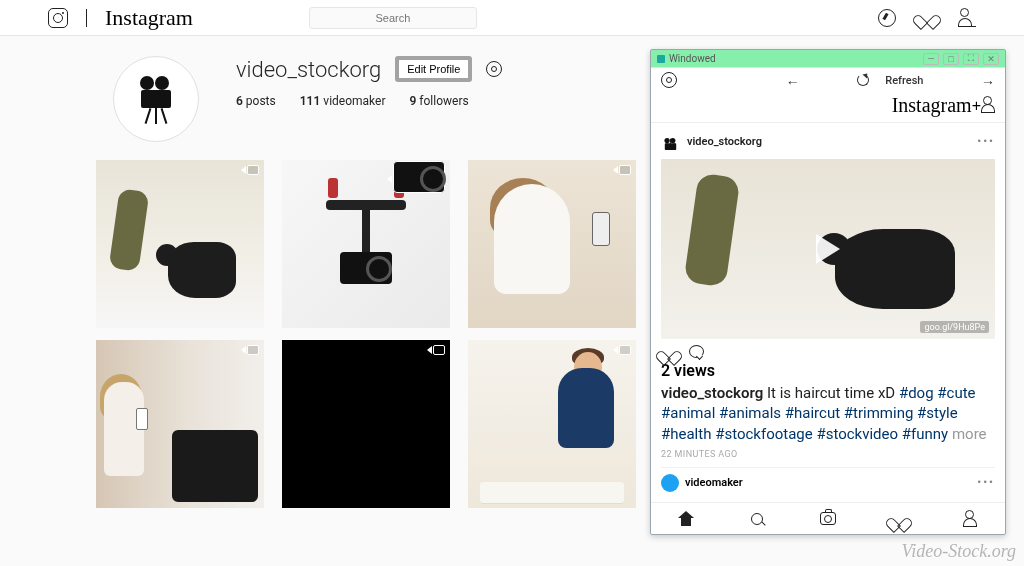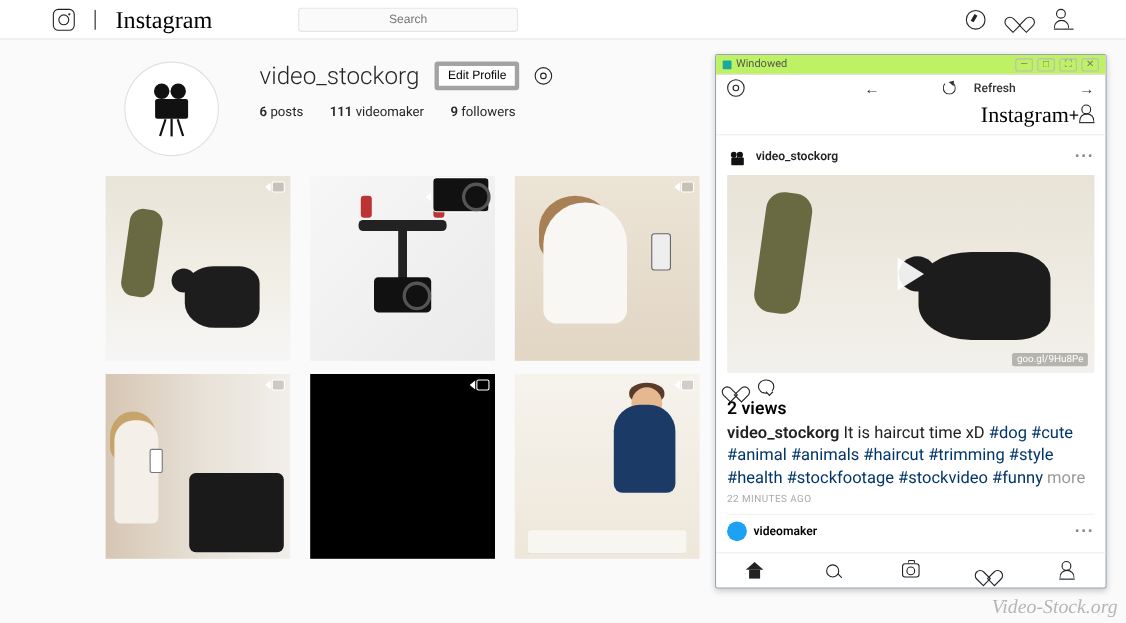--- a/index.html
+++ b/index.html
@@ -6,21 +6,21 @@
 body { font-family: -apple-system, BlinkMacSystemFont, "Segoe UI", Roboto, sans-serif; background: #fafafa; width: 1024px; height: 566px; overflow: hidden; position: relative; }
 
 
 .nav { background: #fff; border-bottom: 1px solid #e6e6e6; height: 36px; display: flex; align-items: center; padding: 0 48px; }
 .nav-logo { display: flex; align-items: center; gap: 8px; }
 .ig-glyph { width: 20px; height: 20px; border: 1.5px solid #222; border-radius: 5px; position: relative; }
 .ig-glyph::before { content:""; position:absolute; width:8px; height:8px; border:1.5px solid #222; border-radius:50%; left:4px; top:4px; }
 .ig-glyph::after { content:""; position:absolute; width:2px; height:2px; background:#222; border-radius:50%; right:3px; top:3px; }
 .nav-sep { width:1px; height:18px; background:#222; margin:0 10px; }
 .ig-word { font-family: "Brush Script MT", cursive; font-size: 22px; font-weight: 500; }
-.nav-search { margin-left: 78px; width: 200px; }
+.nav-search { margin-left: 116px; width: 168px; }
 .nav-search input { width:100%; height:22px; background:#fafafa; border:1px solid #e6e6e6; border-radius:3px; font-size:11px; text-align:center; color:#999; }
 .nav-icons { margin-left:auto; display:flex; gap:22px; align-items:center; }
 .nav-icons span { width:18px; height:18px; display:inline-block; }
 
 
 .profile { display:flex; margin: 20px 0 18px 96px; }
 .avatar-wrap { width:120px; display:flex; justify-content:center; }
 .avatar { width:86px; height:86px; border-radius:50%; border:1px solid #e0e0e0; background:#fff; display:flex; align-items:center; justify-content:center; }
 .pinfo { margin-left:20px; }
 .prow1 { display:flex; align-items:center; gap:14px; }
@@ -70,21 +70,21 @@
 .t5 { background:#000; }
 
 .t6 { background:linear-gradient(180deg,#f6f3ed,#eee7da); position:relative; }
 .t6 .man{position:absolute; right:22px; top:28px; width:56px; height:80px; background:#1b3a66; border-radius:24px 24px 8px 8px;}
 .t6 .head{position:absolute; right:34px; top:12px; width:28px; height:30px; background:#e6b890; border-radius:50%;}
 .t6 .hairm{position:absolute; right:32px; top:8px; width:32px; height:18px; background:#5a3a28; border-radius:50% 50% 40% 40%;}
 .t6 .kb{position:absolute; bottom:4px; left:12px; right:12px; height:22px; background:#f8f6f0; border-radius:3px; box-shadow:0 -1px 0 #ddd inset;}
 
 
 .panel { position:absolute; left:650px; top:49px; width:356px; height:486px; background:#fff; border:1px solid #9aa7b1; border-radius:2px; box-shadow:0 2px 6px rgba(0,0,0,.2); display:flex; flex-direction:column; }
-.pbar { height:18px; background:#bef264; border-bottom:1px solid #e2e2e2; display:flex; align-items:center; padding:0 6px; font-size:10px; color:#555; }
+.pbar { height:18px; background:#86efac; border-bottom:1px solid #e2e2e2; display:flex; align-items:center; padding:0 6px; font-size:10px; color:#555; }
 .pbar .sq{ width:8px; height:8px; background:#1aa89f; margin-right:4px; border-radius:1px;}
 .pbar .ctrl { margin-left:auto; display:flex; gap:4px; }
 .pbar .ctrl span{ width:16px; height:12px; border:1px solid #bbb; border-radius:2px; font-size:9px; display:flex; align-items:center; justify-content:center; color:#777;}
 .ptool { display:flex; align-items:center; height:24px; padding:0 10px; font-size:11px; color:#333; }
 .ptool .mid { flex:1; text-align:center; display:flex; align-items:center; justify-content:center; gap:16px; font-weight:500;}
 .ptool .arrow { font-size:14px; font-weight:700;}
 .phead { text-align:center; font-family:"Brush Script MT",cursive; font-size:20px; border-bottom:1px solid #eee; padding:2px 10px 5px; display:flex; align-items:center;}
 .phead .addp{margin-left:auto; font-size:16px; font-family:sans-serif;}
 .pfeed { flex:1; overflow:hidden; padding:0 10px; }
 .fhdr { display:flex; align-items:center; gap:6px; padding:8px 0; font-size:11px; font-weight:600; color:#222;}

